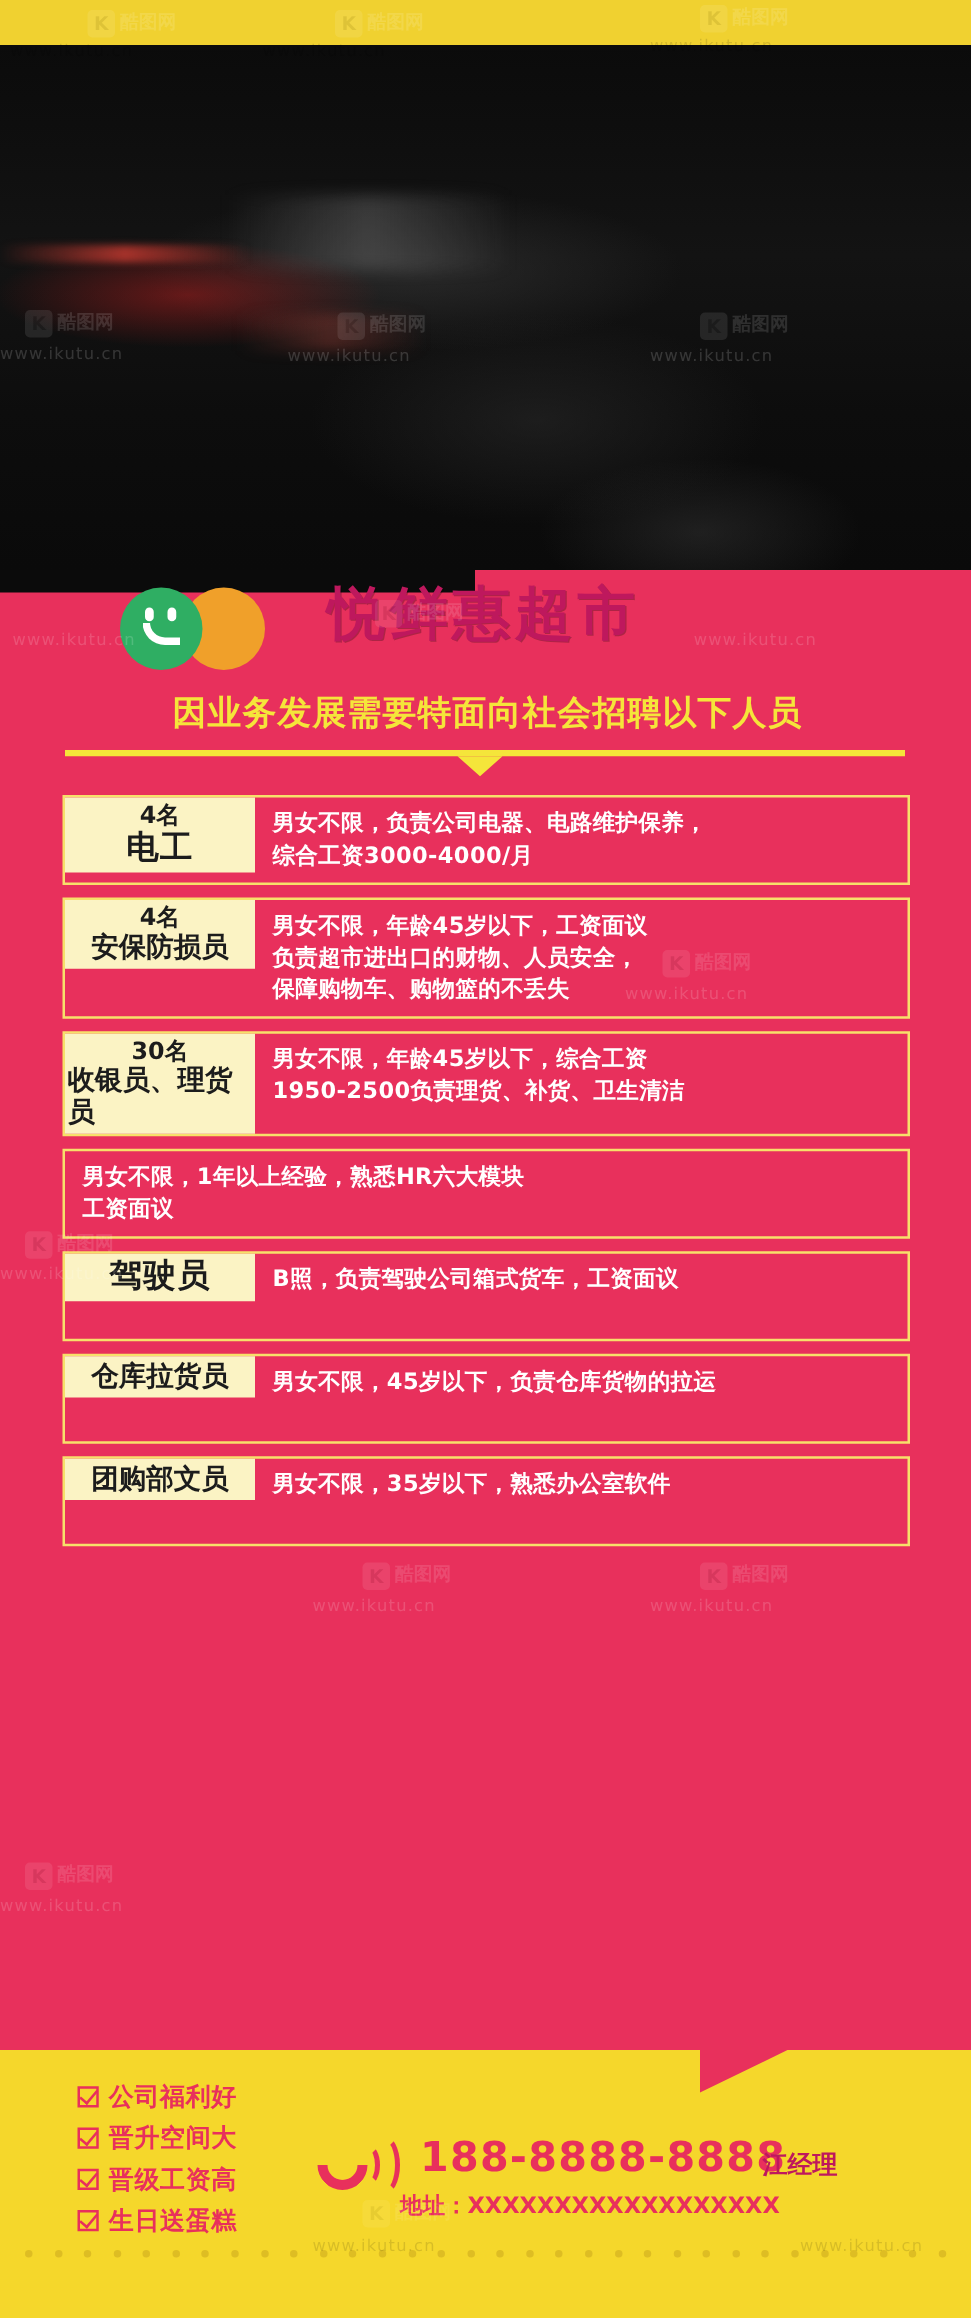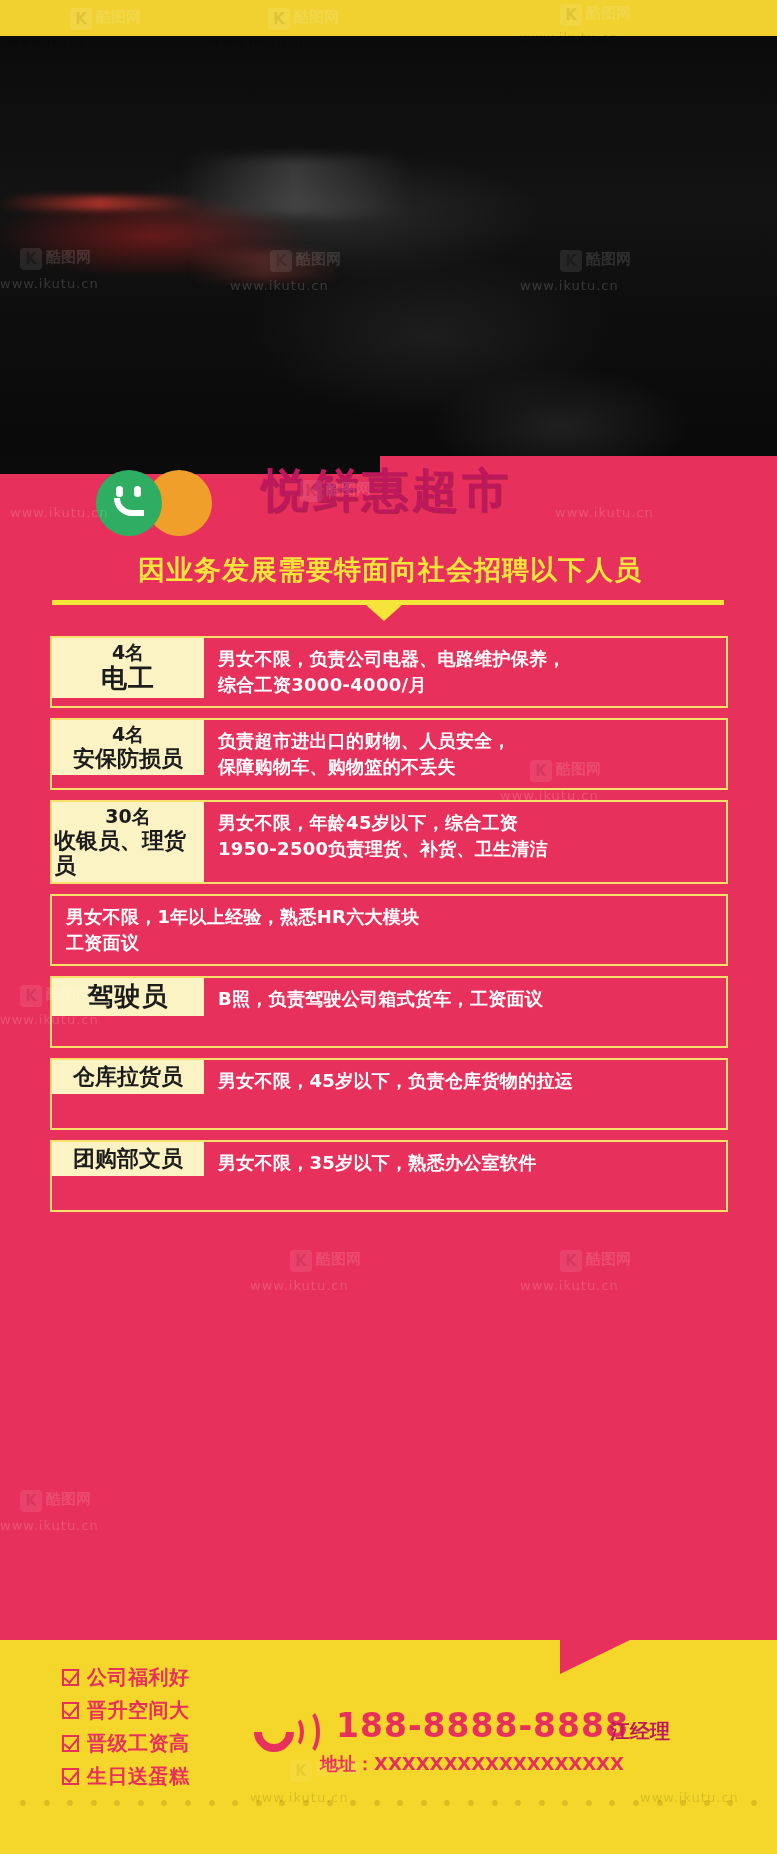--- a/index.html
+++ b/index.html
@@ -277,20 +277,21 @@
         <div class="job-desc-line">综合工资3000-4000/月</div>
       </div>
     </div>
 
     <div class="job-row">
       <div class="job-left">
         <div class="job-count">4名</div>
         <div class="job-title small">安保防损员</div>
       </div>
       <div class="job-right">
+        <div class="job-desc-line">男女不限，年龄45岁以下，工资面议</div>
         <div class="job-desc-line">负责超市进出口的财物、人员安全，</div>
         <div class="job-desc-line">保障购物车、购物篮的不丢失</div>
       </div>
     </div>
 
     <div class="job-row">
       <div class="job-left">
         <div class="job-count">30名</div>
         <div class="job-title small">收银员、理货员</div>
       </div>

